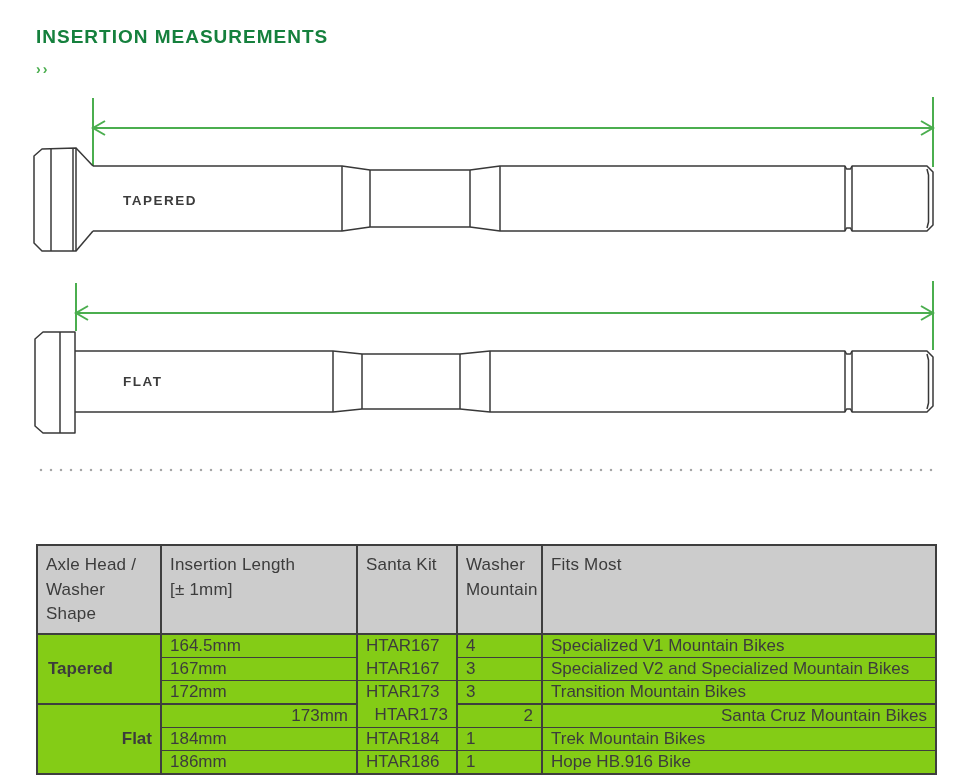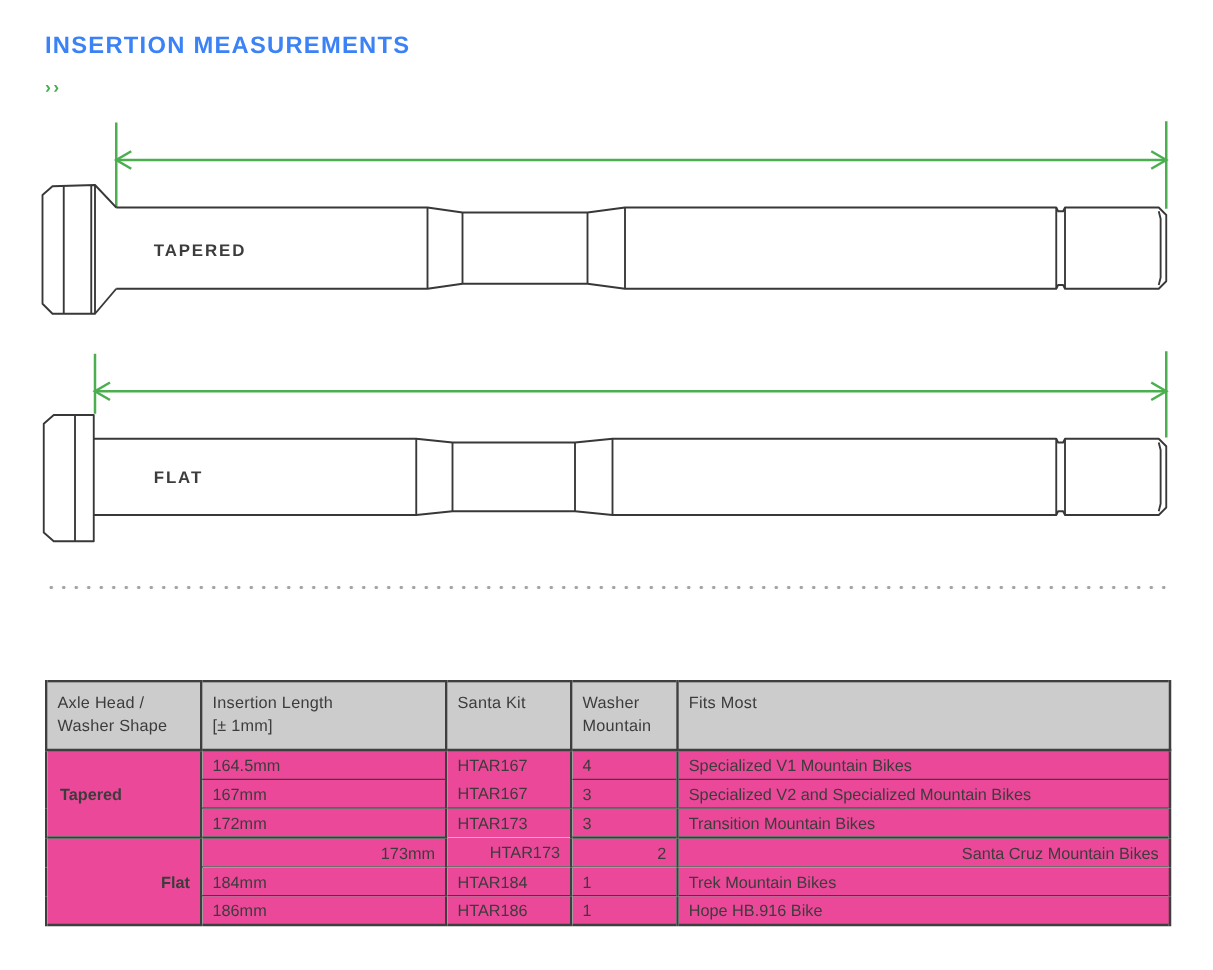--- a/index.html
+++ b/index.html
@@ -12,21 +12,21 @@
     color: #3c3c3c;
     background: #ffffff;
   }
   h1.sec-title, h2.sec-title {
     position: absolute;
     left: 36px;
     margin: 0;
     font-size: 19px;
     font-weight: 700;
     letter-spacing: 1px;
-    color: #3b82f6;
+    color: #15803d;
   }
   #title-insertion { top: 26px; }
   #title-chart { top: 504px; }
   .subtitle {
     position: absolute;
     left: 36px;
     top: 61px;
     font-size: 13.5px;
     color: #3a3a3a;
     display: flex;
@@ -62,21 +62,21 @@
     background-size: 10px 4px;
     background-repeat: repeat-x;
   }
   table.mchart {
     position: absolute;
     left: 36px;
     top: 544px;
     width: 899px;
     table-layout: fixed;
     border-collapse: collapse;
-    font-size: 13px;
+    font-size: 17px;
     color: #3c3c3c;
     border: 2px solid #3e3e3e;
   }
   .mchart th, .mchart td {
     border: 1px solid #3e3e3e;
     border-left-width: 2px;
     border-right-width: 2px;
     overflow: hidden;
     white-space: nowrap;
   }
@@ -88,21 +88,21 @@
     padding: 7px 8px 6px 8px;
     height: 40px;
     border-bottom-width: 2px;
     white-space: normal;
   }
   .mchart thead th span { display: block; line-height: 1.45; letter-spacing: 0.2px; }
   .mchart tbody td {
     height: 22px;
     padding: 0 8px;
     vertical-align: middle;
-    background: #ec4899;
+    background: #84cc16;
   }
   .mchart td.shape { font-weight: 700; padding-left: 10px; }
   .mchart tr.group-start td { border-top-width: 2px; text-align: right; }
   .mchart td.merge-down { border-bottom-style: hidden; }
   .mchart td.merge-up { border-top-style: hidden; }
 </style>
 </head>
 <body>
 
 <div class="page">

